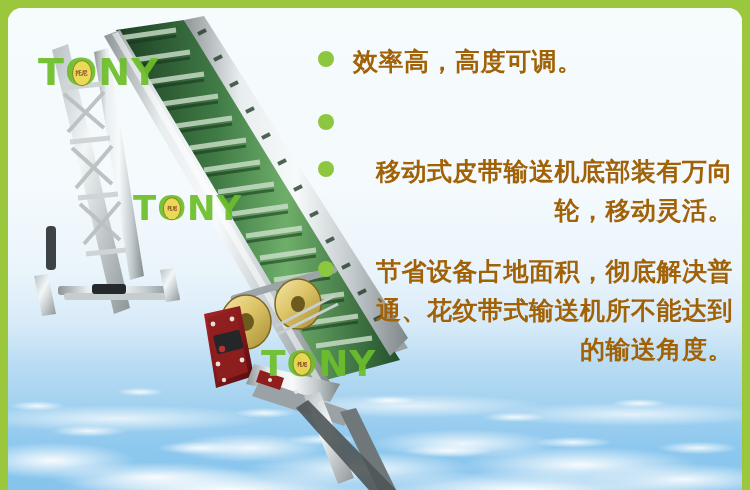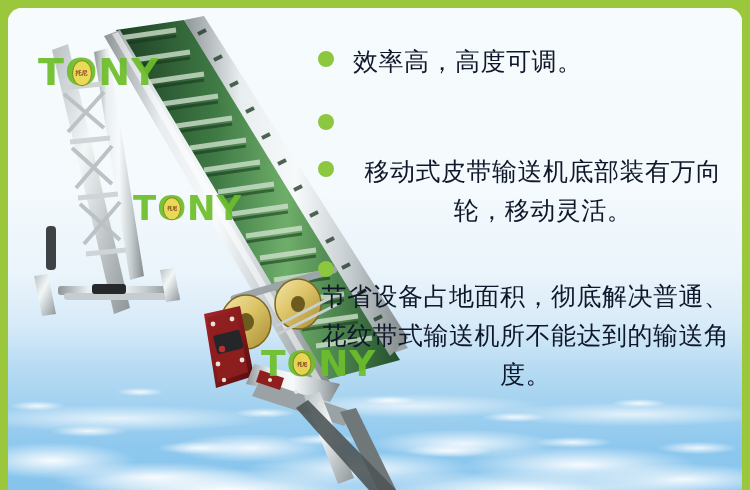--- a/index.html
+++ b/index.html
@@ -158,29 +158,29 @@
     height: 16px;
     border-radius: 50%;
     background: #8dc63f;
     margin-top: 9px;
     margin-right: 19px;
   }
   .bullet-text {
     font-family: "DejaVu Sans", "Liberation Sans", sans-serif;
     font-size: 25px;
     line-height: 39px;
-    color: #0f172a;
+    color: #a16207;
     letter-spacing: .5px;
-    font-weight: 400;
-    text-align: center;
+    font-weight: 700;
+    text-align: right;
   }
   #bullet-1 { margin-bottom: 24px; }
   #bullet-2 { margin-bottom: 22px; }
   #bullet-3 { }
-  #bullet-4 { margin-bottom: 10px; flex-direction: column; }
+  #bullet-4 { margin-bottom: 10px; }
 </style>
 </head>
 <body>
 
 <div id="poster">
 
   <div class="frame-green"></div>
 
   <div class="inner-canvas">
 

